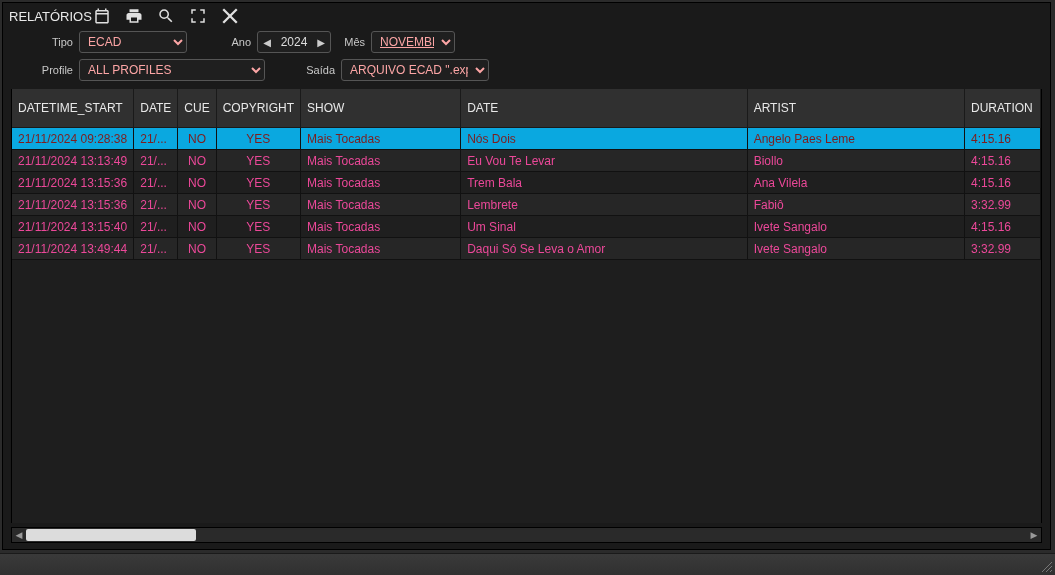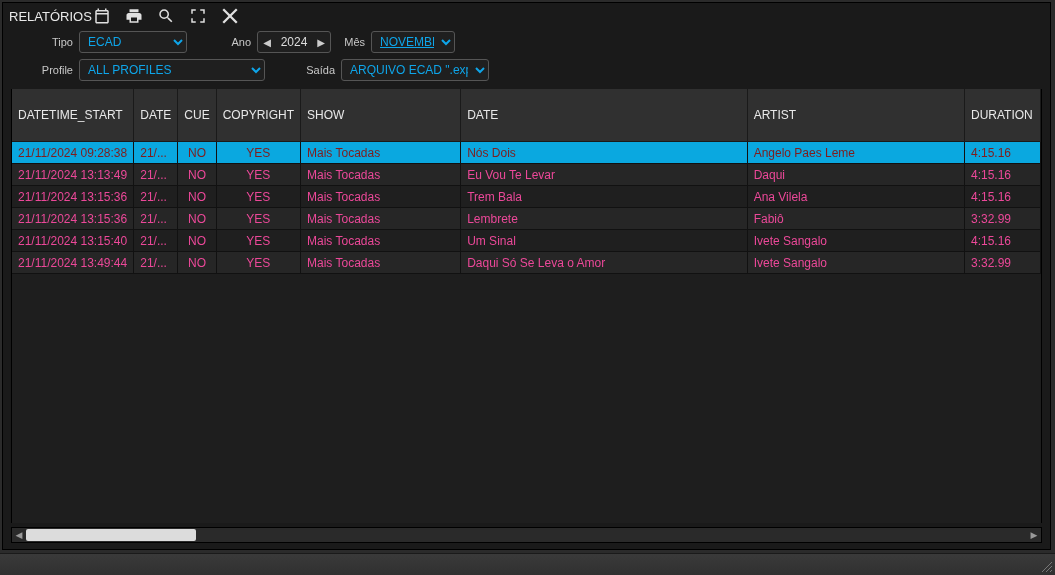--- a/index.html
+++ b/index.html
@@ -70,21 +70,21 @@
   .lbl.tipo { width: 62px; }
   .lbl.ano { width: 28px; margin-left: 30px;}
   .lbl.mes { width: 28px; }
   .lbl.profile { width: 62px; }
   .lbl.saida { width: 40px; margin-left: 24px;}
 
   select, .year-box {
     background: #1f1f1f;
     border: 1px solid #555;
     border-radius: 3px;
-    color: #0ea5e9;
+    color: #fca5a5;
     font-size: 12px;
     height: 22px;
     padding: 0 4px;
   }
   select { cursor: pointer; }
   .sel-tipo { width: 108px; }
   .sel-mes { width: 84px; text-decoration: underline; }
   .sel-profile { width: 186px; }
   .sel-saida { width: 148px; }
 
@@ -121,21 +121,21 @@
   table {
     width: 100%;
     border-collapse: collapse;
     font-size: 12px;
   }
   thead th {
     background: #303030;
     color: #e8e8e8;
     font-weight: normal;
     text-align: left;
-    padding: 19px 6px;
+    padding: 12px 6px;
     border-right: 1px solid #1a1a1a;
     border-bottom: 1px solid #1a1a1a;
     height: 22px;
     white-space: nowrap;
   }
   tbody td {
     padding: 3px 6px;
     border-right: 1px solid #111;
     border-bottom: 1px solid #111;
     height: 22px;
@@ -310,21 +310,21 @@
             <td>Angelo Paes Leme</td>
             <td>4:15.16</td>
           </tr>
           <tr class="odd">
             <td>21/11/2024 13:13:49</td>
             <td>21/...</td>
             <td style="text-align: center;">NO</td>
             <td style="text-align: center;">YES</td>
             <td>Mais Tocadas</td>
             <td>Eu Vou Te Levar</td>
-            <td>Daqui</td>
+            <td>Biollo</td>
             <td>4:15.16</td>
           </tr>
           <tr class="even">
             <td>21/11/2024 13:15:36</td>
             <td>21/...</td>
             <td style="text-align: center;">NO</td>
             <td style="text-align: center;">YES</td>
             <td>Mais Tocadas</td>
             <td>Trem Bala</td>
             <td>Ana Vilela</td>

